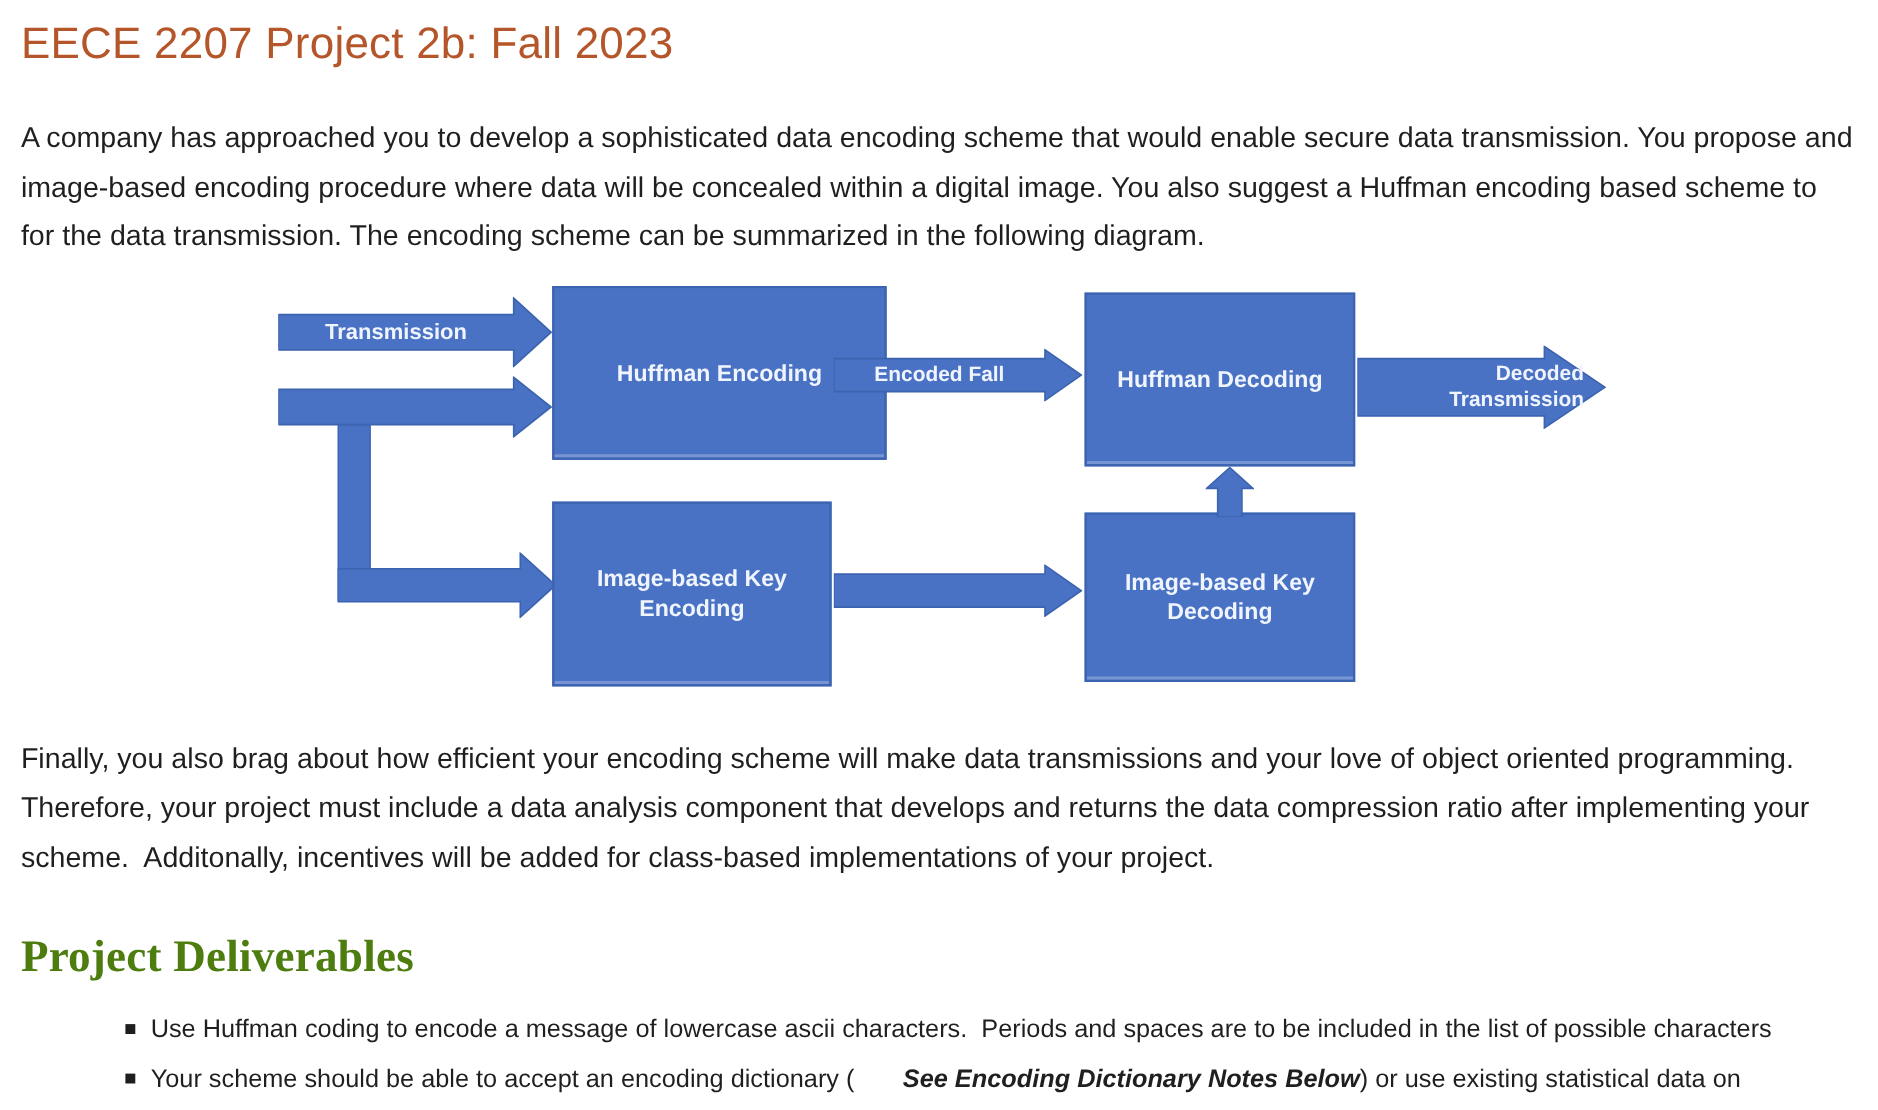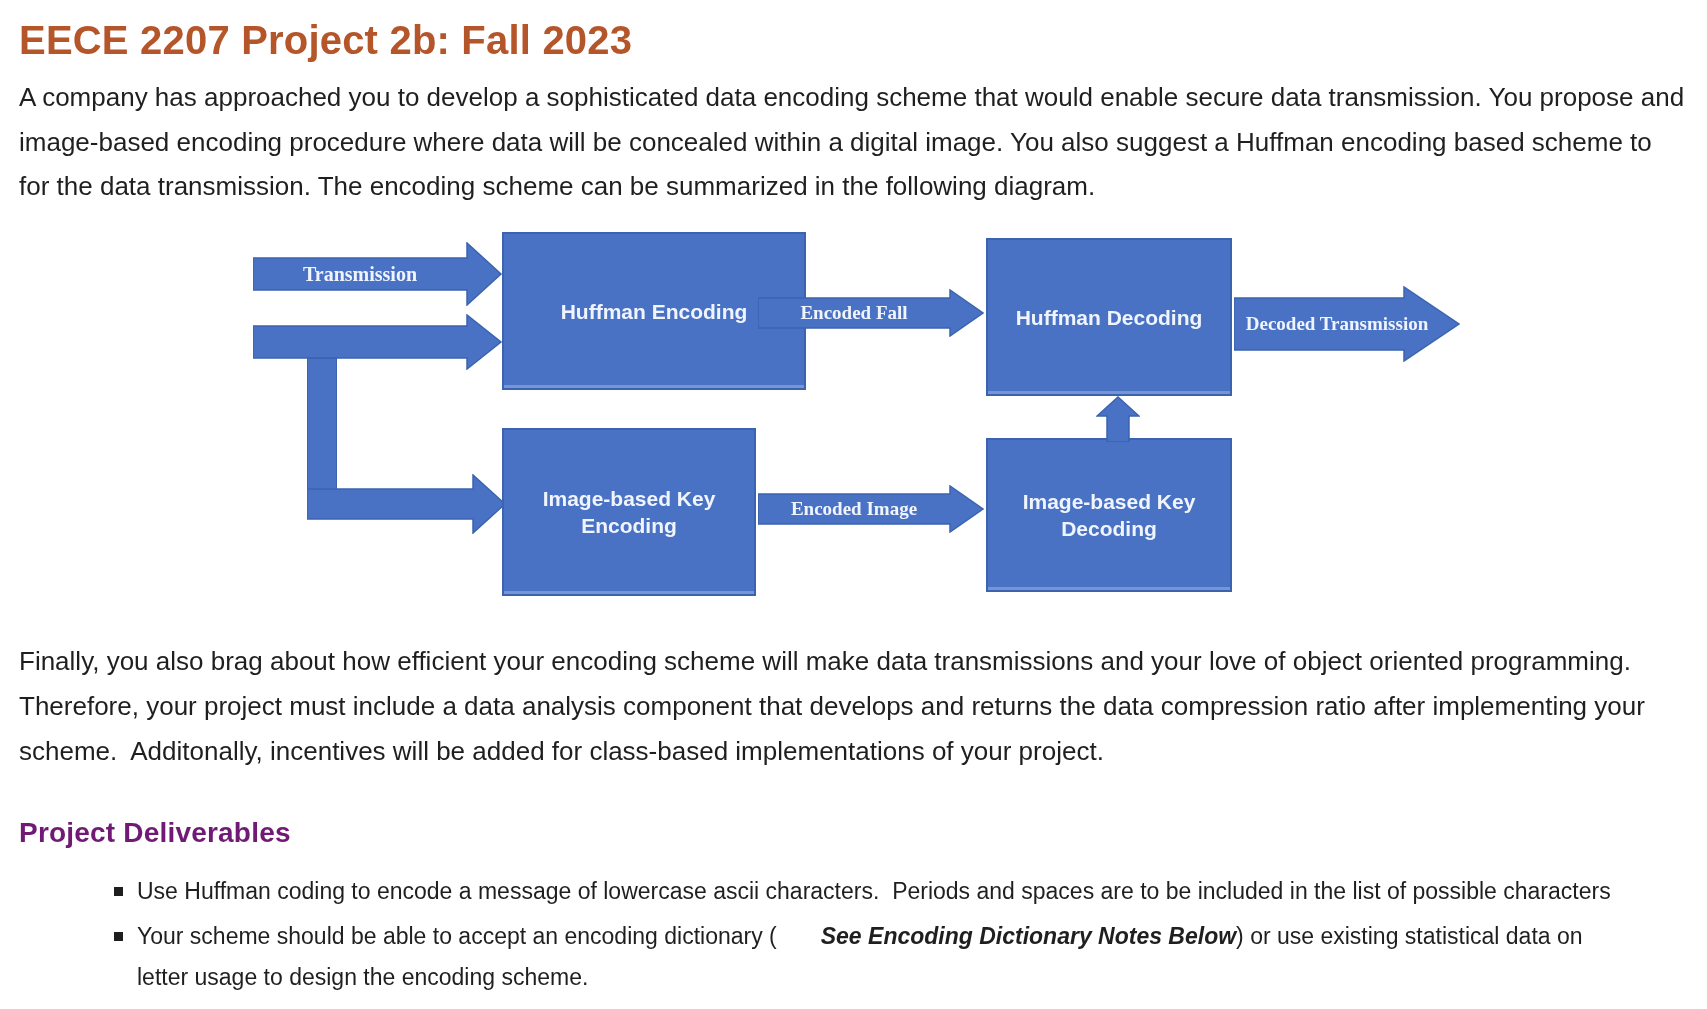--- a/index.html
+++ b/index.html
@@ -11,22 +11,22 @@
   }
   *{box-sizing:border-box;margin:0;padding:0;}
   html,body{background:#ffffff;}
   body{
     width:1707px;height:1009px;overflow:hidden;
     font-family:"Liberation Sans","DejaVu Sans",sans-serif;
     color:var(--body-text);
     padding:14px 20px 0 19px;
   }
   h1.page-title{
-    font-size:40px;font-weight:700;color:var(--title-color);
-    letter-spacing:0.2px;margin:4px 0 12px 0;
+    font-size:40px;font-weight:400;color:var(--title-color);
+    letter-spacing:0.2px;margin:4px 0 40px 0;
   }
   p.body-par{
     font-size:26px;line-height:1.72;white-space:pre-wrap;
     max-width:1668px;
   }
   .diagram{
     position:relative;height:380px;width:1240px;
     margin:18px 0 0 231px;
   }
   .box{
@@ -36,29 +36,29 @@
     display:flex;align-items:center;justify-content:center;text-align:center;
     font-size:21px;font-weight:600;line-height:1.3;
     padding:0 24px;
     box-shadow:inset 0 -3px 0 rgba(255,255,255,0.25);
   }
   .harrow{position:absolute;}
   .harrow svg{display:block;}
   .alabel{
     position:absolute;top:0;bottom:0;left:0;
     display:flex;align-items:center;justify-content:center;text-align:right;
-    color:var(--diagram-text);font-weight:600;font-size:19px;line-height:1.25;font-family:Liberation Serif, serif;
+    color:var(--diagram-text);font-weight:600;font-size:19px;line-height:1.25;
   }
   .vrect{
     position:absolute;background:var(--diagram-fill);
     border:1px solid var(--diagram-border);
   }
   h2.section-heading{
-    font-size:28px;font-weight:700;color:#701a75;
-    margin:44px 0 22px 0;letter-spacing:0.2px;
+    font-size:41px;font-weight:700;color:#4d7c0f;
+    margin:44px 0 22px 0;letter-spacing:0.2px;font-family:Liberation Serif, serif;
   }
   ul.deliverables{
     list-style:none;margin:0;padding:0 0 0 118px;
   }
   ul.deliverables li{
     position:relative;font-size:23px;line-height:1.8;
     max-width:1480px;margin-bottom:3px;white-space:pre-wrap;
   }
   ul.deliverables li::before{
     content:"";position:absolute;left:-23px;top:16px;
@@ -119,21 +119,20 @@
   </div>
 
   <div class="box" style="left:252px;top:201px;width:254px;height:168px;">
     <span>Image-based Key Encoding</span>
   </div>
 
   <div class="harrow" style="left:508px;top:258px;width:226px;height:48px;">
     <svg width="226" height="48">
       <polygon points="0,9 192,9 192,1 225,24 192,47 192,39 0,39"></polygon>
     </svg>
-    <span class="alabel" style="width:192px;">Encoded Image</span>
   </div>
 
   <div class="box" style="left:736px;top:211px;width:246px;height:154px;">
     <span>Image-based Key Decoding</span>
   </div>
 
   <div class="harrow" style="left:846px;top:169px;width:44px;height:46px;">
     <svg width="44" height="46">
       <polygon points="11,46 11,20 1,20 22,1 43,20 33,20 33,46"></polygon>
     </svg>

